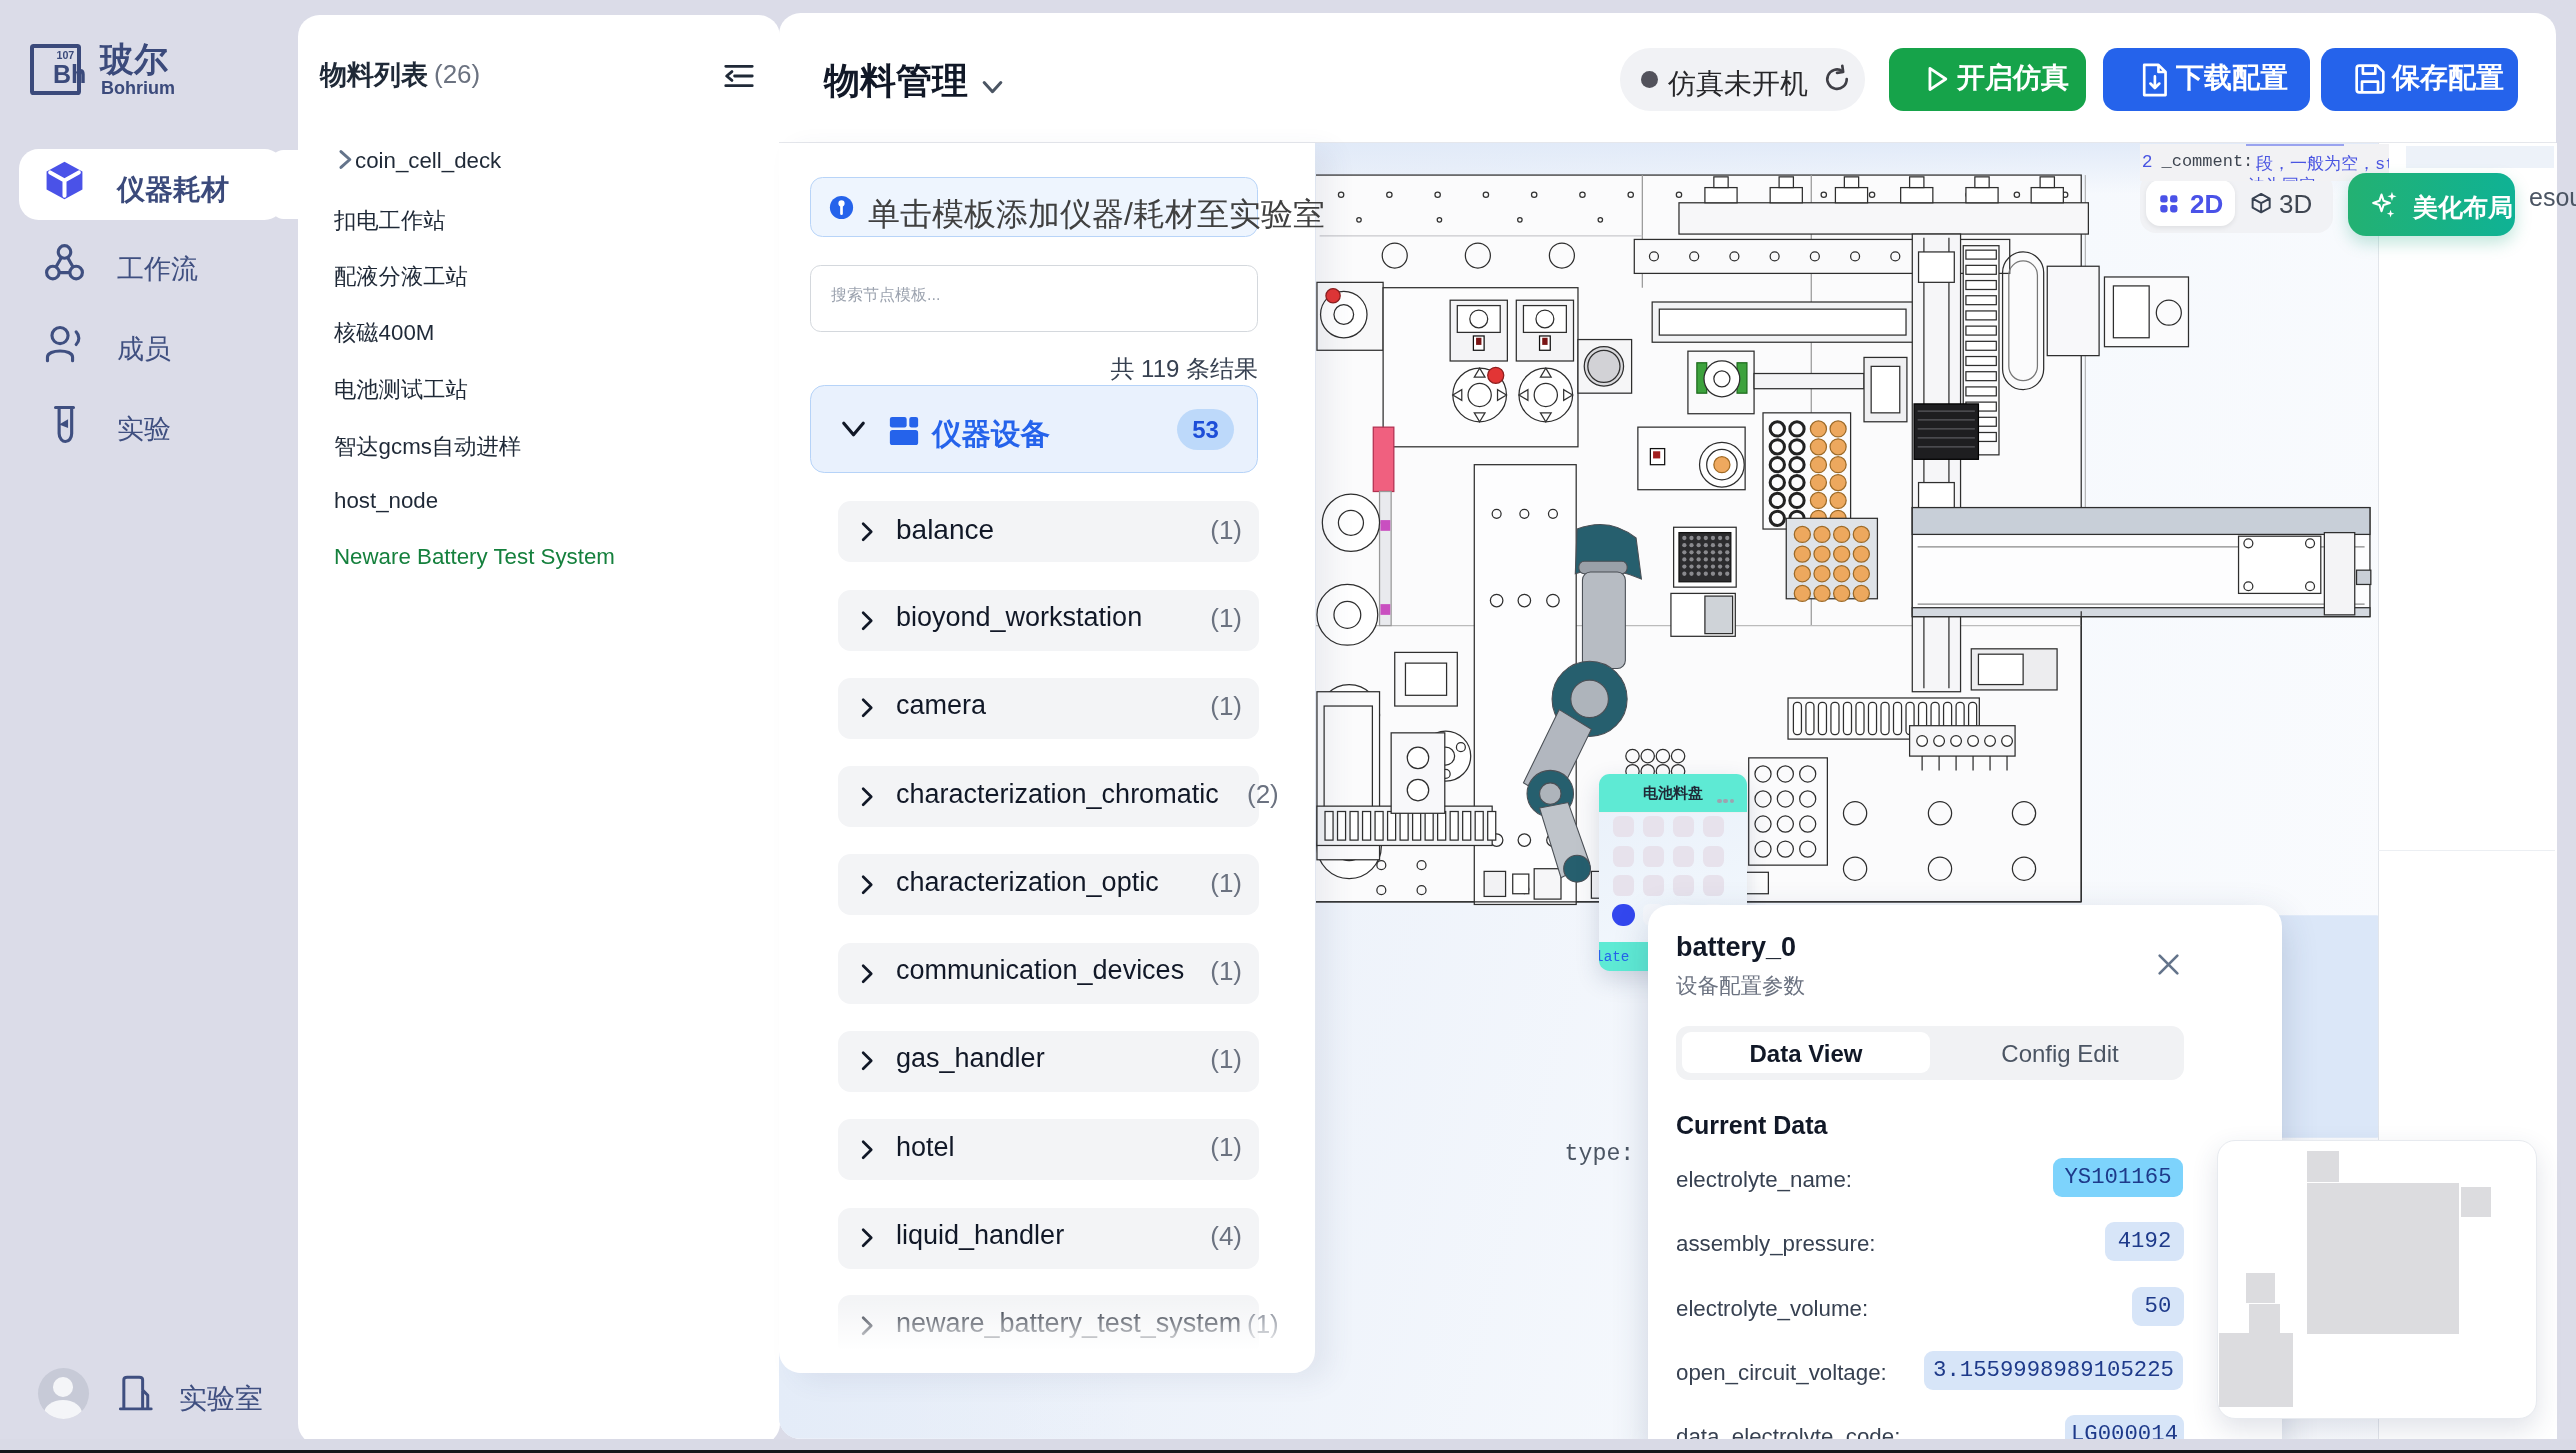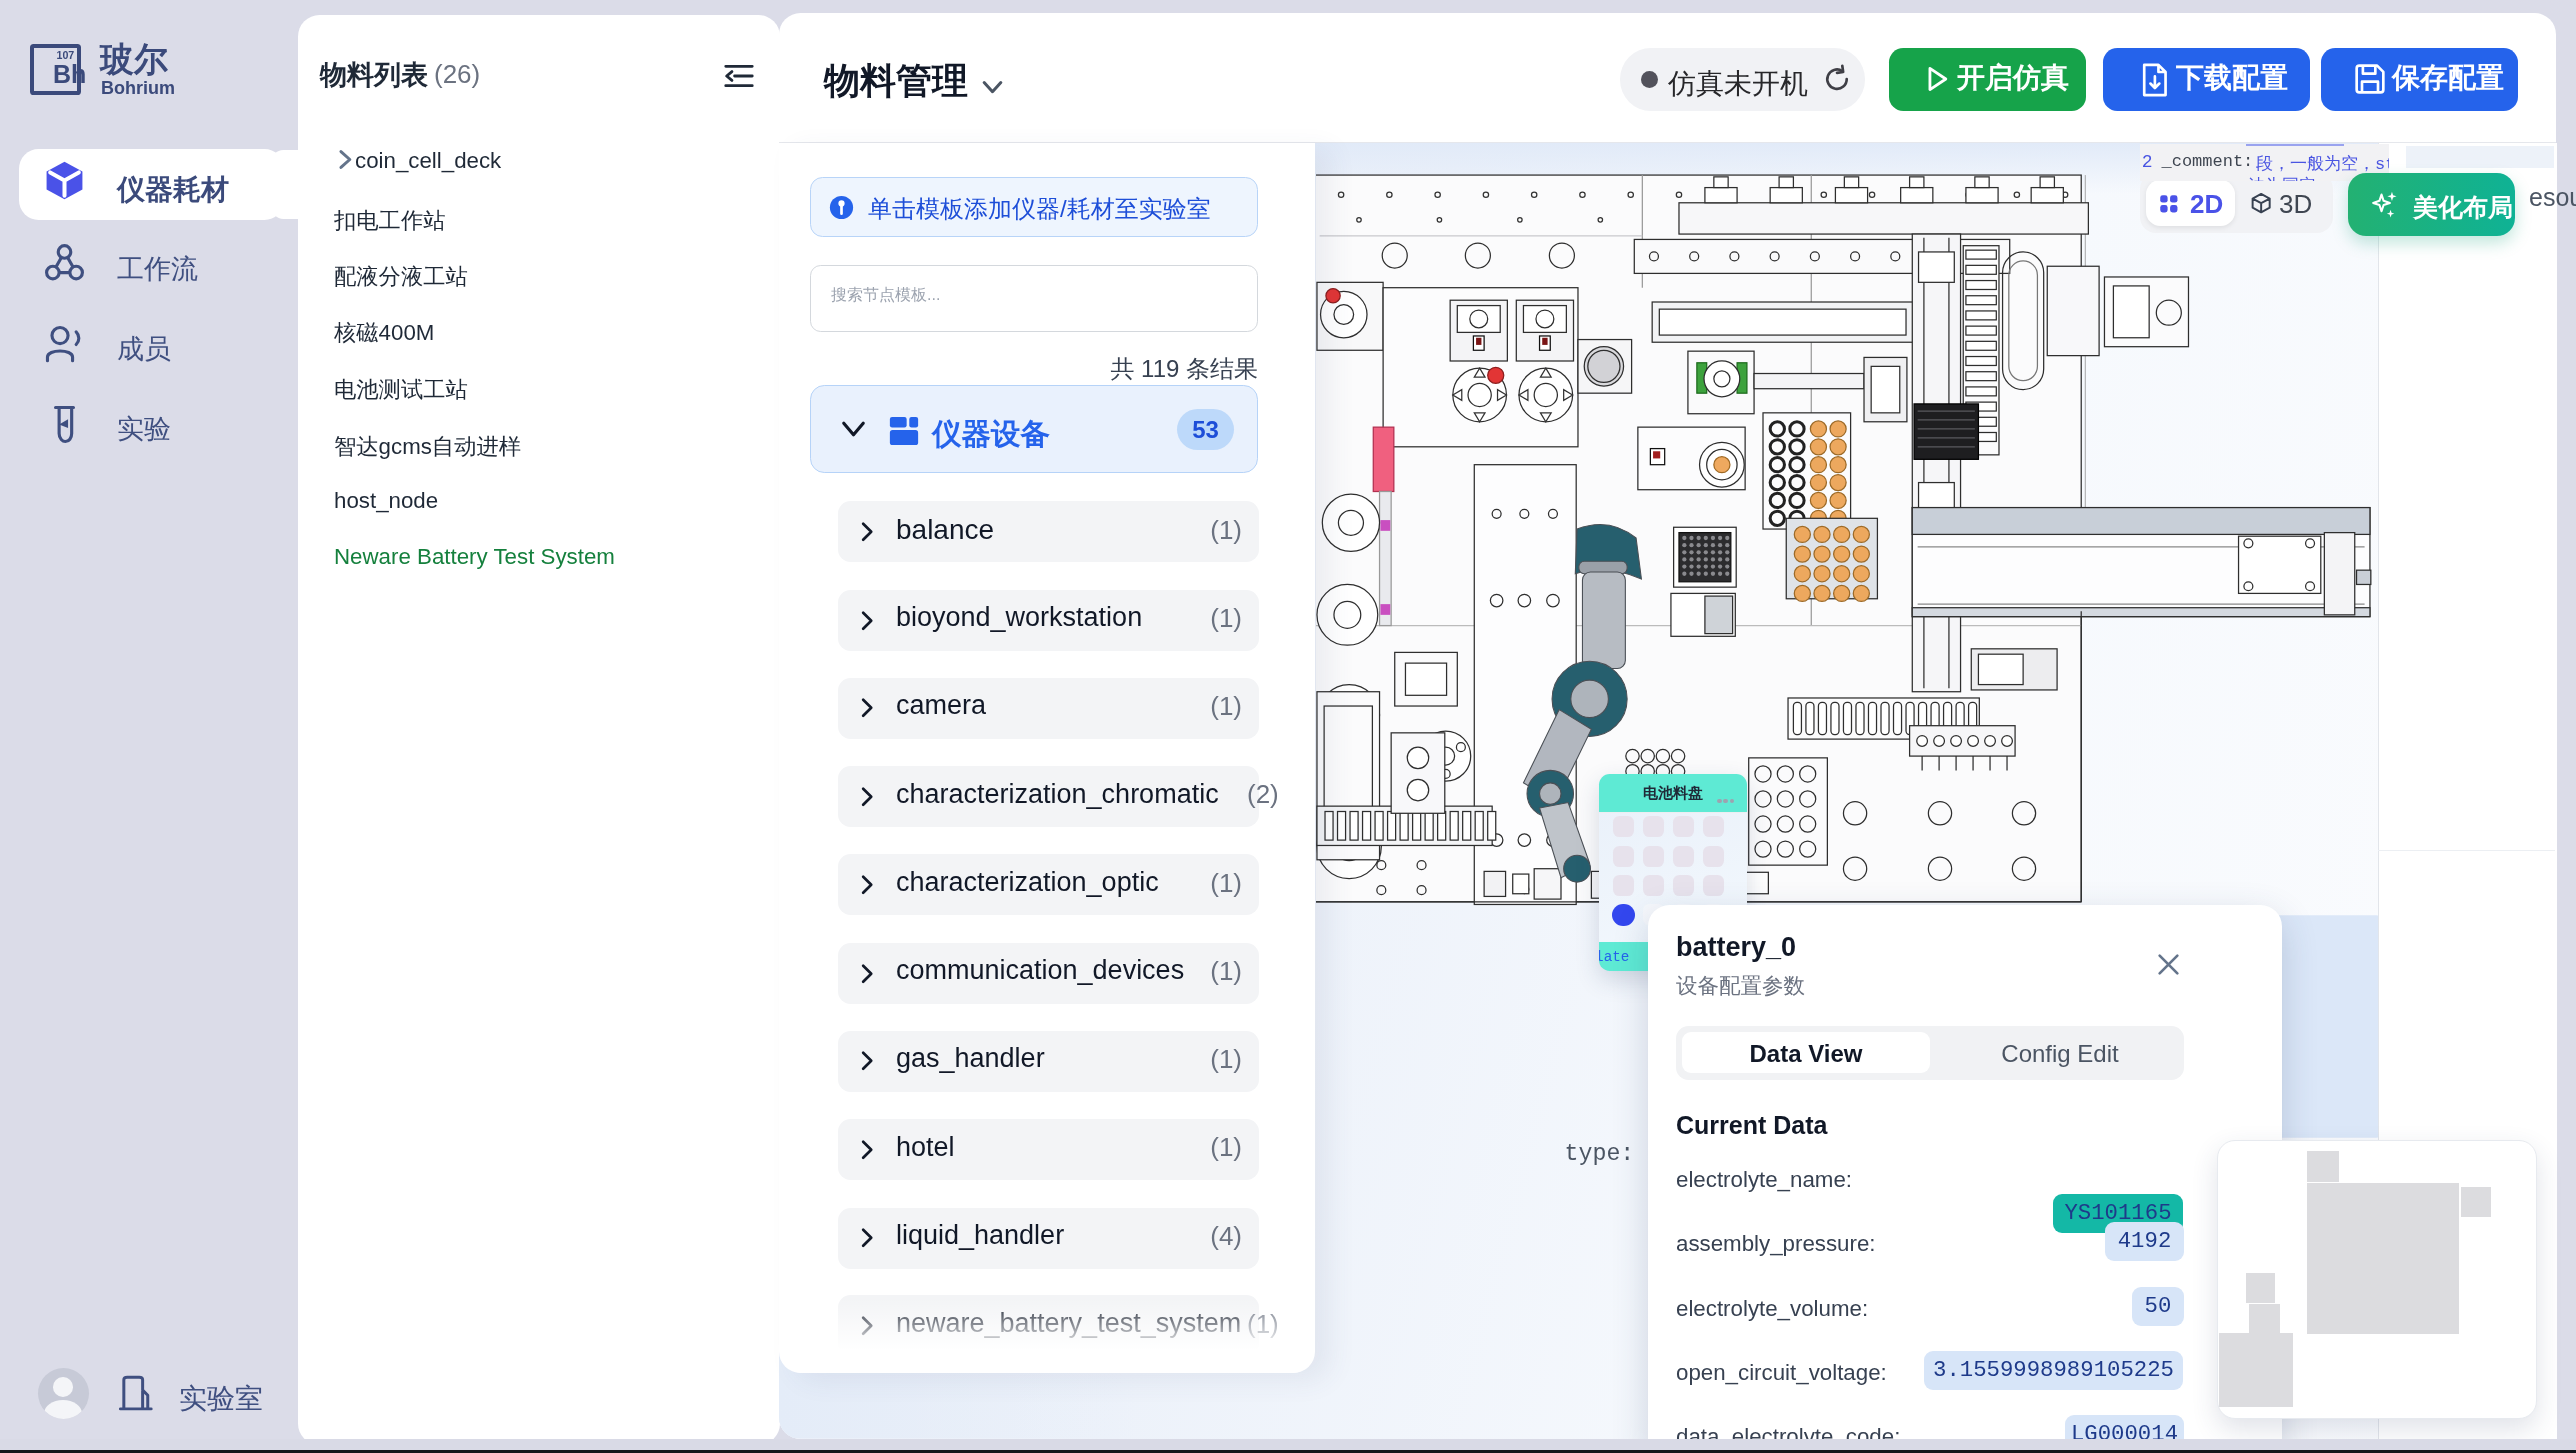--- a/index.html
+++ b/index.html
@@ -580,21 +580,21 @@
 </svg>
 <div class="abs" style="left:2392px;top:59px;font-size:28px;font-weight:bold;color:#ffffff;">保存配置</div>
 
 <div class="abs" style="left:779px;top:143px;width:536px;height:1230px;background:#ffffff;border-radius:0 0 21.5px 21.5px;box-shadow:16px 7.2px 27px rgba(60,80,120,.08);"></div>
 
 <div class="abs" style="left:810px;top:177px;width:448px;height:60px;background:#eef5fe;border:1.8px solid #b8d4f8;border-radius:12.5px;"></div>
 <svg class="abs" style="left:829px;top:195px;" width="25" height="25" viewBox="0 0 28 28">
   <circle cx="14" cy="14" r="13" fill="#2563eb"></circle>
   <path d="M14 7.5 A2 2 0 1 1 14 11.5 A2 2 0 1 1 14 7.5 M14 13 L14 21" stroke="#ffffff" stroke-width="3" fill="#fff" stroke-linecap="round"></path>
 </svg>
-<div class="abs" style="left:868px;top:193px;font-size:24px;color:#1d4ed8;">单击模板添加仪器/耗材至实验室</div>
+<div class="abs" style="left:868px;top:193px;font-size:32px;color:#404040;">单击模板添加仪器/耗材至实验室</div>
 
 <div class="abs" style="left:810px;top:265px;width:448px;height:67px;background:#ffffff;border:1.8px solid #d4d8dd;border-radius:10.7px;"></div>
 <div class="abs" style="left:831px;top:285px;font-size:16px;color:#9ca3af;">搜索节点模板...</div>
 
 <div class="abs" style="left:1028px;top:353px;width:230px;text-align:right;font-size:24px;color:#374151;">共 119 条结果</div>
 
 <div class="abs" style="left:810px;top:385px;width:448px;height:88px;background:#e9f1fd;border:1.8px solid #b6d3f8;border-radius:14.3px;"></div>
 <svg class="abs" style="left:840px;top:418px;" width="27" height="23" viewBox="0 0 30 26">
     <path d="M4 6 L15 19 L26 6" fill="none" stroke="#111827" stroke-width="3.6" stroke-linecap="round" stroke-linejoin="round"></path>
   </svg>
@@ -735,21 +735,21 @@
     </svg>
   <div class="abs" style="left:28px;top:66px;font-size:21.5px;color:#6b7280;">设备配置参数</div>
 
   <div class="abs" style="left:28px;top:121px;width:508px;height:54px;background:#f1f2f4;border-radius:12.5px;"></div>
   <div class="abs" style="left:34px;top:127px;width:248px;height:41px;background:#ffffff;border-radius:9px;"></div>
   <div class="abs" style="left:34px;top:135px;width:248px;text-align:center;font-size:24px;font-weight:bold;color:#111827;">Data View</div>
   <div class="abs" style="left:288px;top:135px;width:248px;text-align:center;font-size:24px;color:#4b5563;">Config Edit</div>
 
   <div class="abs" style="left:28px;top:206px;font-size:25px;font-weight:bold;color:#111827;">Current Data</div>
   <div class="abs" style="left:28px;top:262px;font-size:22.3px;color:#374151;">electrolyte_name:</div>
-    <div class="abs mono" style="left:405px;top:253px;width:130px;height:39px;background:#14b8a6;border-radius:9px;text-align:center;line-height:39px;font-size:22.3px;color:#1e3a8a;margin-top:36px;">YS101165</div>
+    <div class="abs mono" style="left:405px;top:253px;width:130px;height:39px;background:#7dd3fc;border-radius:9px;text-align:center;line-height:39px;font-size:22.3px;color:#1e3a8a;">YS101165</div>
     <div class="abs" style="left:28px;top:326px;font-size:22.3px;color:#374151;">assembly_pressure:</div>
     <div class="abs mono" style="left:457px;top:317px;width:79px;height:39px;background:#d7e5f8;border-radius:9px;text-align:center;line-height:39px;font-size:22.3px;color:#1e3a8a;">4192</div>
     <div class="abs" style="left:28px;top:391px;font-size:22.3px;color:#374151;">electrolyte_volume:</div>
     <div class="abs mono" style="left:484px;top:382px;width:52px;height:39px;background:#d7e5f8;border-radius:9px;text-align:center;line-height:39px;font-size:22.3px;color:#1e3a8a;">50</div>
     <div class="abs" style="left:28px;top:455px;font-size:22.3px;color:#374151;">open_circuit_voltage:</div>
     <div class="abs mono" style="left:276px;top:446px;width:259px;height:39px;background:#d7e5f8;border-radius:9px;text-align:center;line-height:39px;font-size:22.3px;color:#1e3a8a;">3.1559998989105225</div>
     <div class="abs" style="left:28px;top:519px;font-size:22.3px;color:#374151;">data_electrolyte_code:</div>
     <div class="abs mono" style="left:417px;top:510px;width:119px;height:39px;background:#d7e5f8;border-radius:9px;text-align:center;line-height:39px;font-size:22.3px;color:#1e3a8a;">LG000014</div>
 </div>
 

